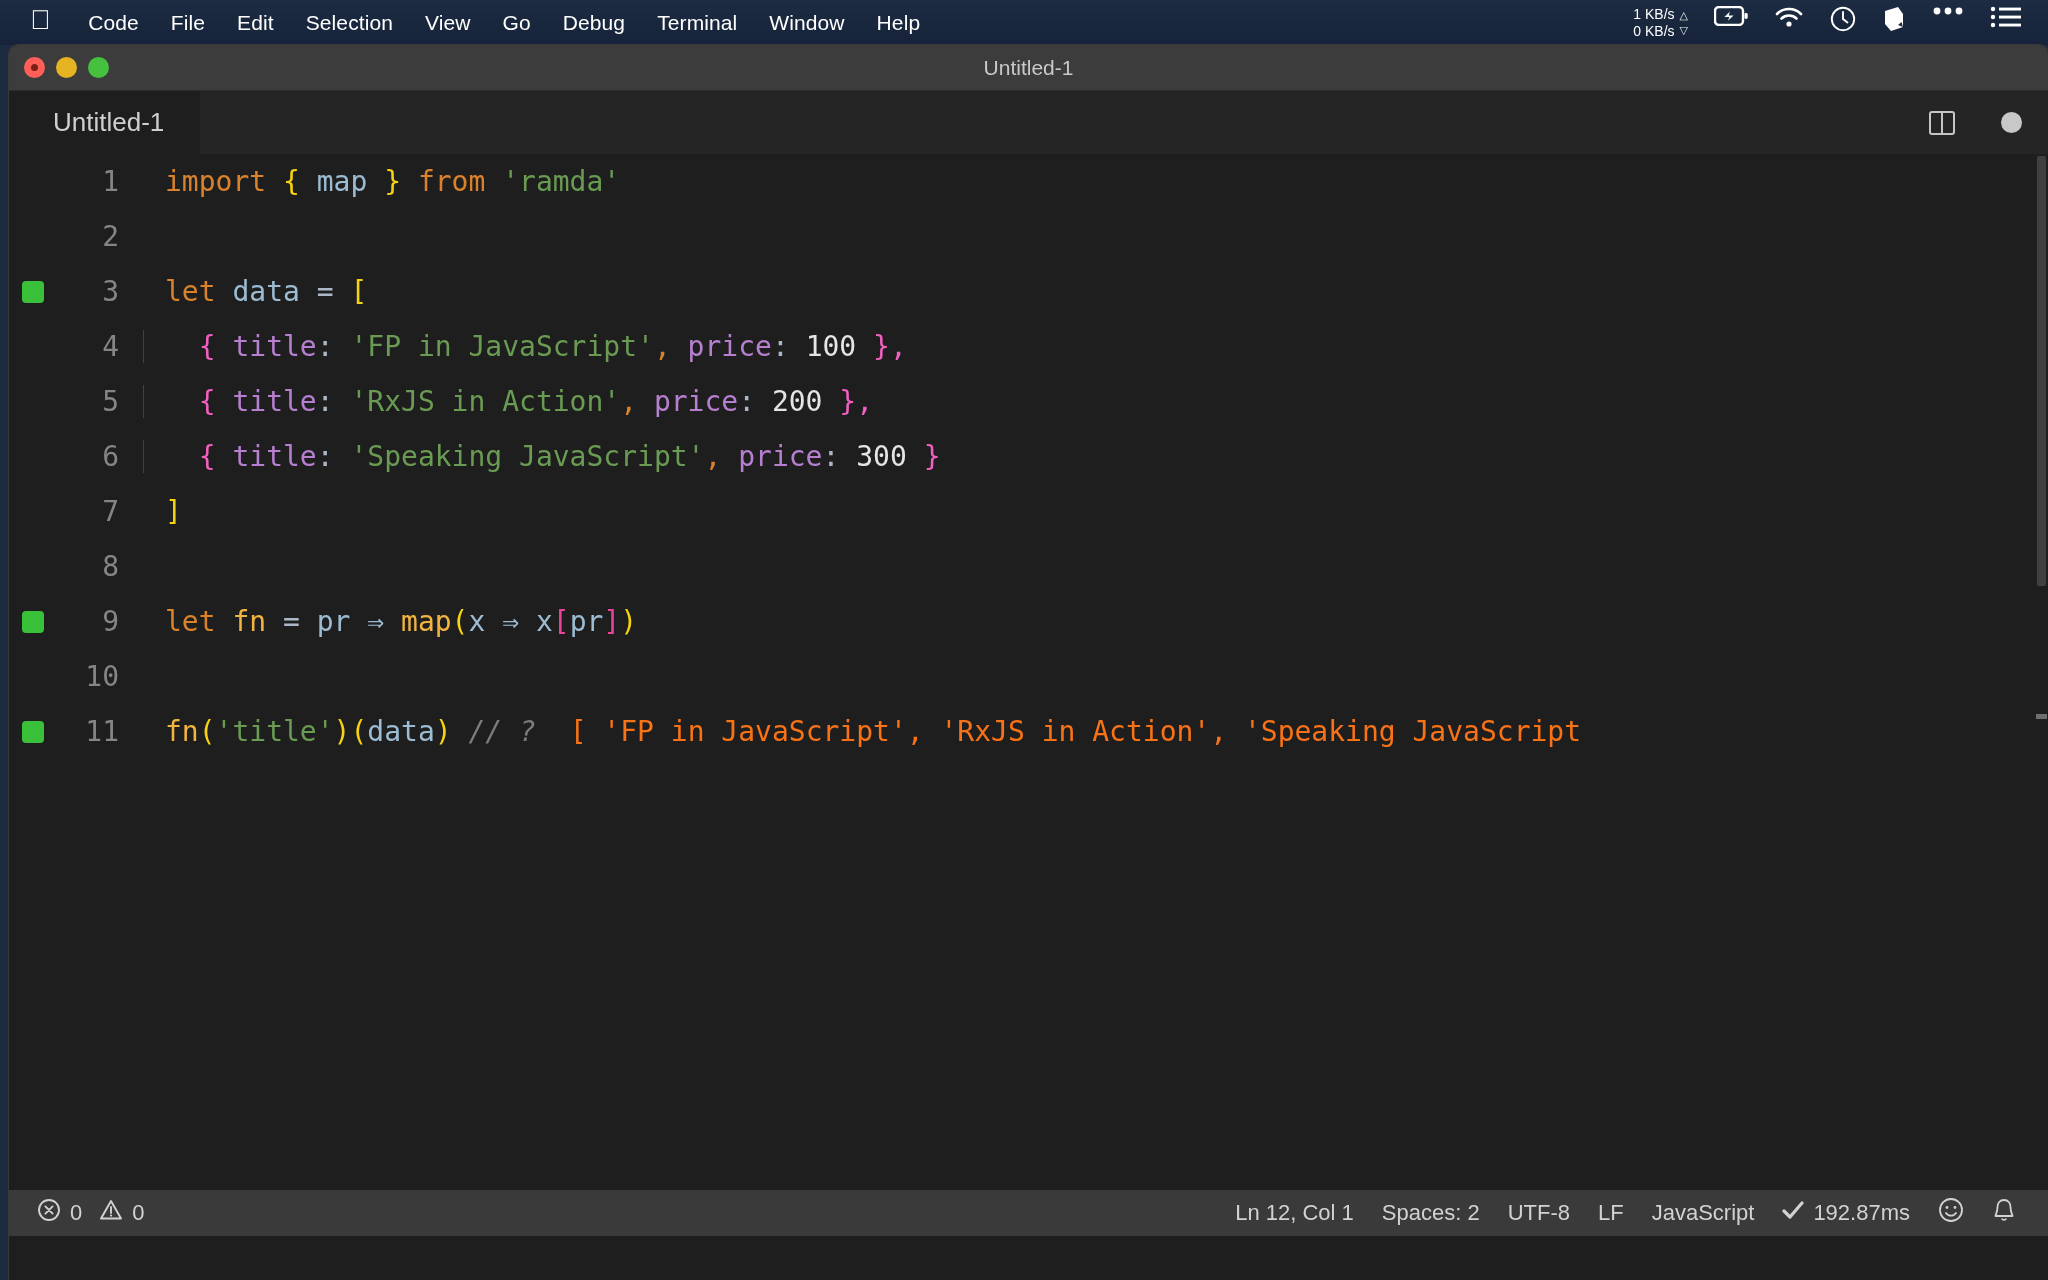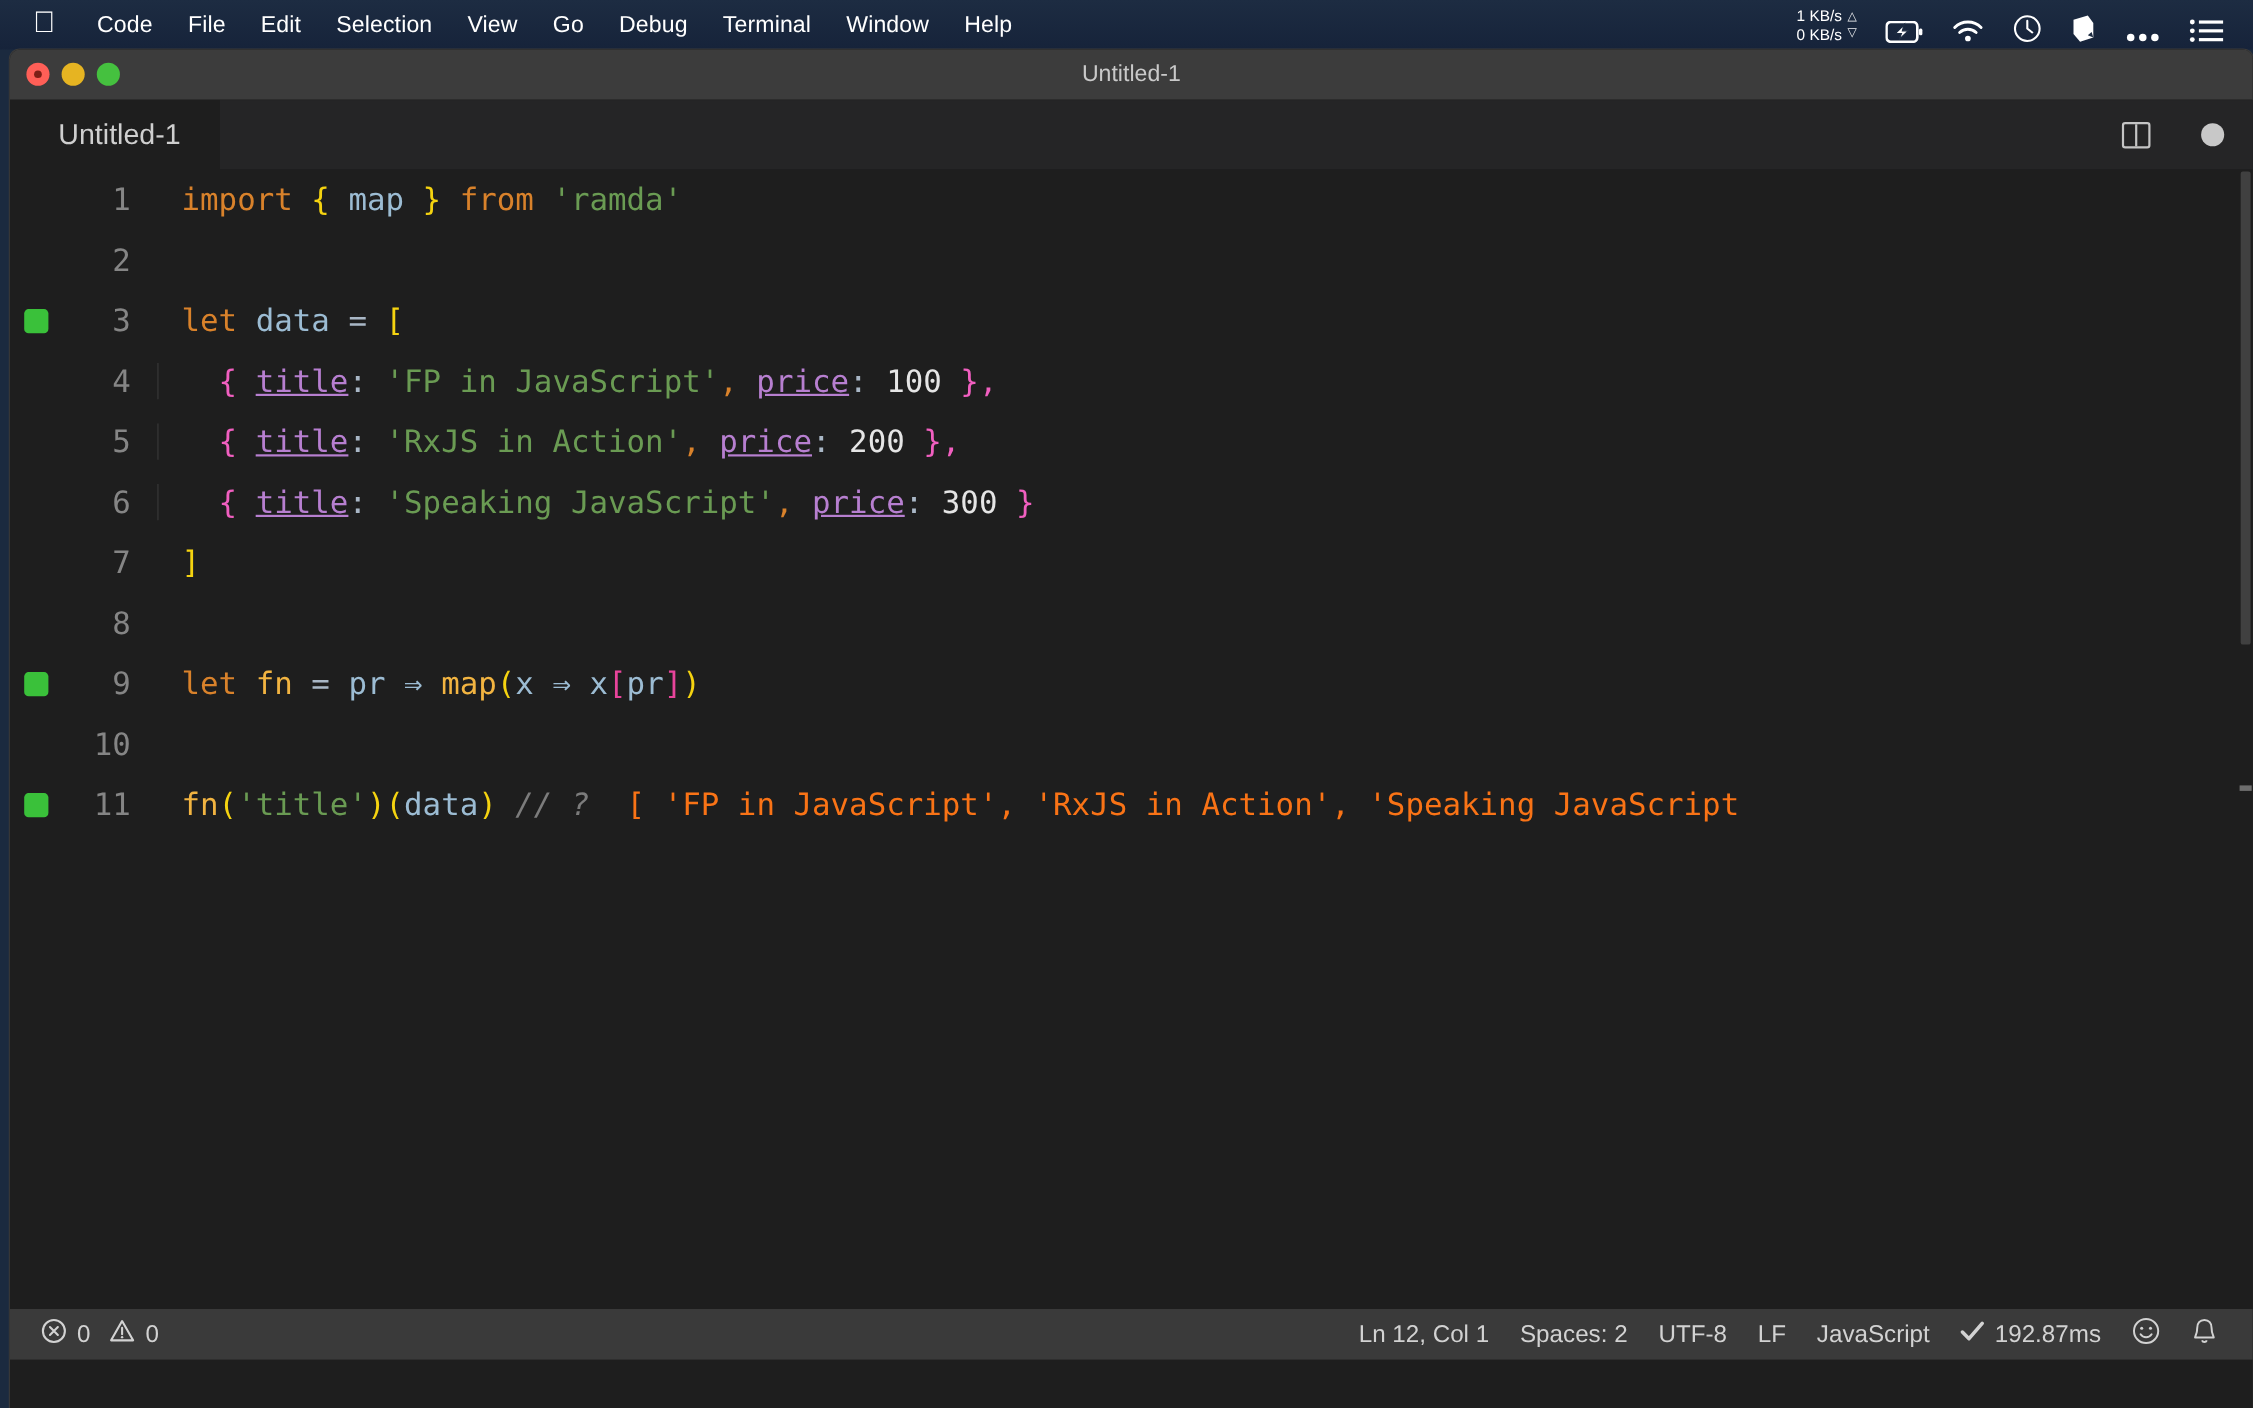--- a/index.html
+++ b/index.html
@@ -37,21 +37,21 @@
     font-size: 21px;
     padding: 0 16px;
     color: #ffffff;
     white-space: nowrap;
     letter-spacing: .1px;
   }
   .menu-item.bold { font-weight: normal; }
   #menubar .spacer { flex: 1 1 auto; }
   #menu-right {
     display: flex;
-    align-items: flex-end;
+    align-items: flex-start;
     gap: 26px;
     padding-right: 12px;
   }
   .net-speed {
     display: flex;
     align-items: center;
     font-size: 14px;
     line-height: 1.18;
     gap: 5px;
   }
@@ -213,21 +213,21 @@
     border-bottom: 2px solid #3c3c3c;
     box-sizing: border-box;
   }
 
   
   .t-kw      { color: #d9822b; font-weight: normal; }
   .t-var     { color: #9cbcd3; }
   .t-fn      { color: #f2b441; }
   .t-str     { color: #6a9b53; }
   .t-num     { color: #e5e5e5; margin-top: 24px; }
-  .t-prop    { color: #b77fd0; text-decoration: underline; }
+  .t-prop    { color: #b77fd0; }
   .t-punct   { color: #a9b7c6; }
   .t-brace-y { color: #f5d310; }
   .t-brace-p { color: #f15fc0; }
   .t-brace-m { color: #e8449b; }
   .t-comma-o { color: #d9822b; }
   .t-comment { color: #7c7c7c; font-style: italic; }
   .t-result  { color: #f97316; }
 
   
   #scroll-thumb {

